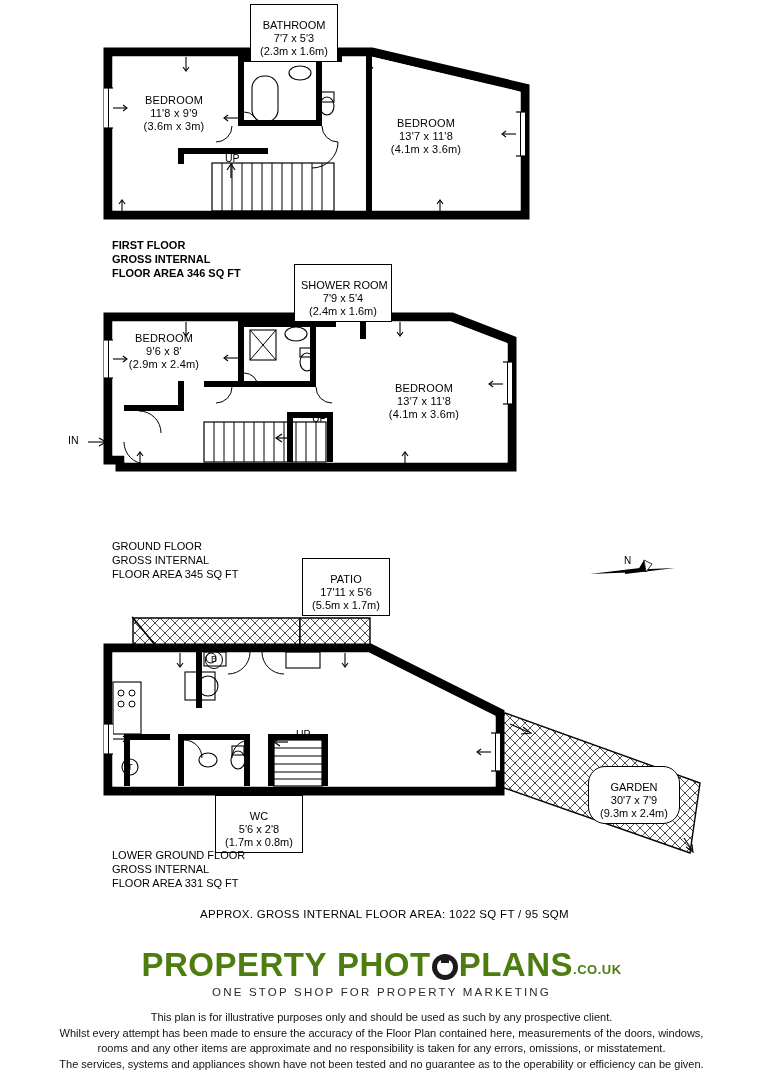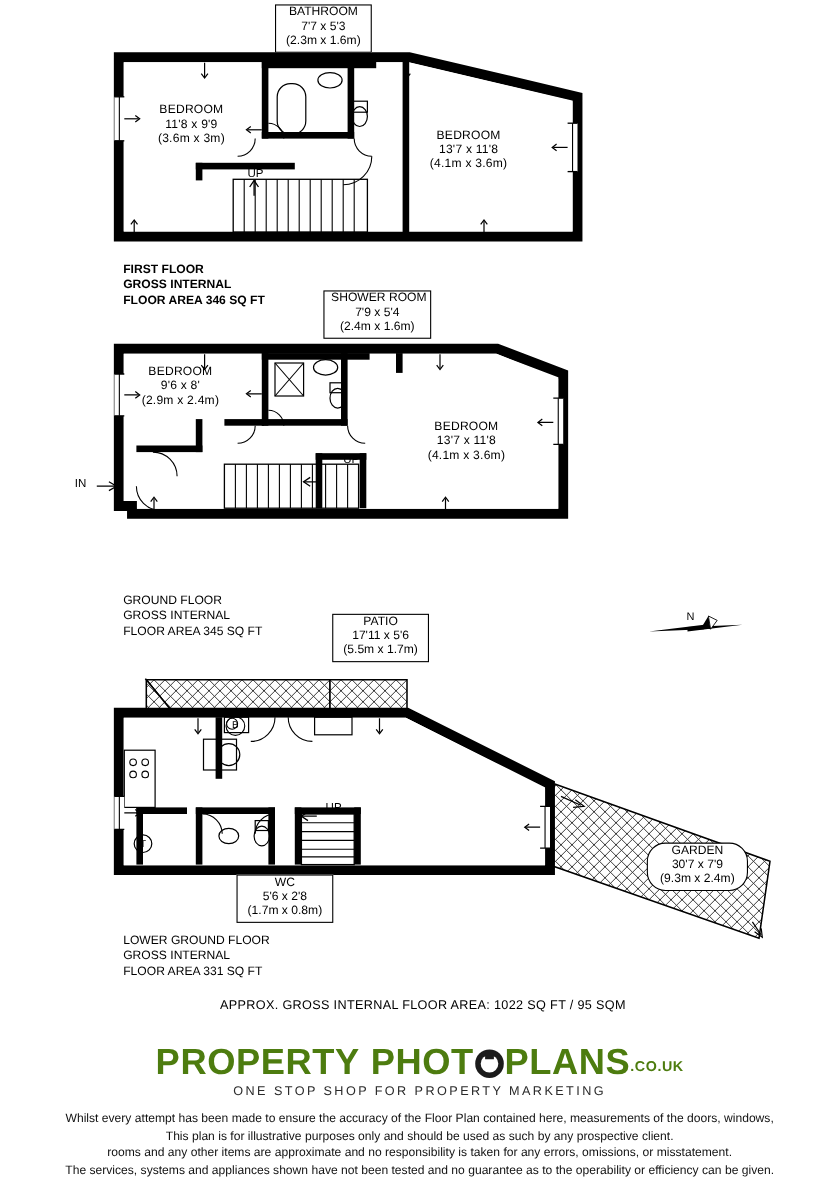--- a/index.html
+++ b/index.html
@@ -33,21 +33,21 @@
   .room-label .name { font-size: 11px; }
   .room-label .dim  { font-size: 11px; }
 
   .boxed-label {
     position: absolute;
     border: 1px solid #000;
     background: #fff;
     text-align: center;
     font-size: 11px;
     line-height: 13px;
-    padding: 0 6px 3px 6px;
+    padding: 14px 6px 3px 6px;
     white-space: nowrap;
     box-sizing: border-box;
   }
 
   .floor-caption {
     position: absolute;
     font-size: 11px;
     line-height: 14px;
     white-space: nowrap;
   }
@@ -467,19 +467,19 @@
   <div class="area-line" style="left:200px;top:908px;">APPROX. GROSS INTERNAL FLOOR AREA:   1022 SQ FT /  95 SQM</div>
 
   <div class="brand" style="top:946px;">
     <span class="brand-main">
       <span>PROPERTY</span><span style="display:inline-block;width:10px;"></span><span>PHOT</span><span class="logo-dot"></span><span>PLANS</span><span class="brand-suffix">.CO.UK</span>
     </span>
     <div class="brand-sub">ONE STOP SHOP FOR PROPERTY MARKETING</div>
   </div>
 
   <div class="disclaimer" style="top:1010px;">
+    <div>This plan is for illustrative purposes only and should be used as such by any prospective client.</div>
     <div>Whilst every attempt has been made to ensure the accuracy of the Floor Plan contained here, measurements of the doors, windows,</div>
-    <div>This plan is for illustrative purposes only and should be used as such by any prospective client.</div>
     <div>rooms and any other items are approximate and no responsibility is taken for any errors, omissions, or misstatement.</div>
     <div>The services, systems and appliances shown have not been tested and no guarantee as to the operability or efficiency can be given.</div>
   </div>
 
 </div>
 
 </body></html>

